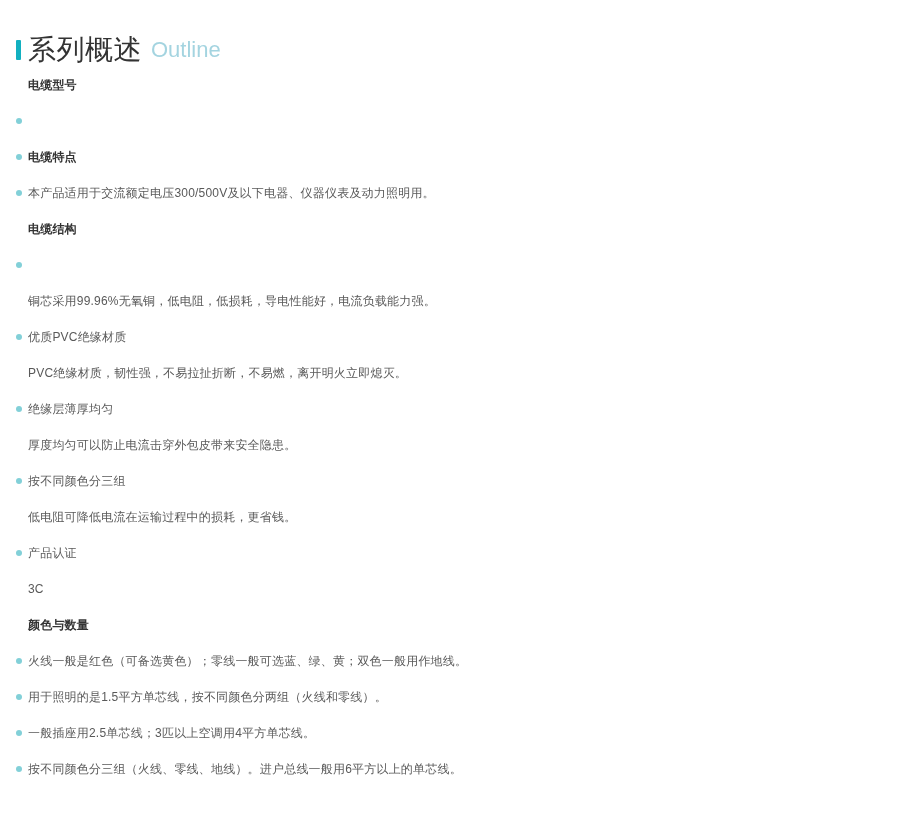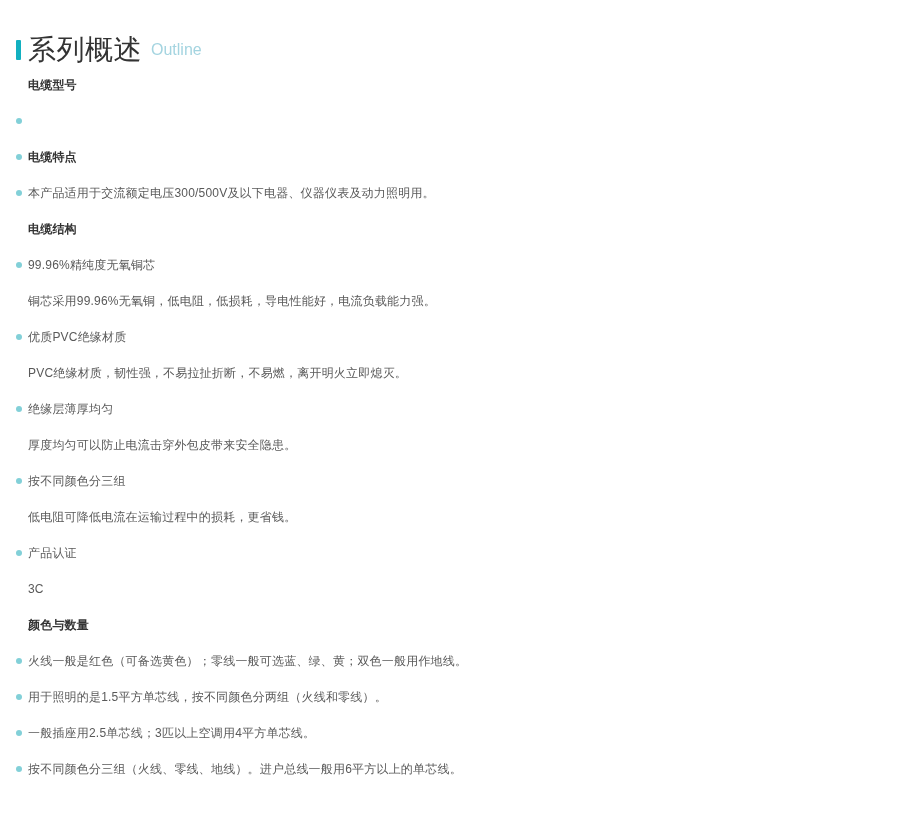--- a/index.html
+++ b/index.html
@@ -25,21 +25,21 @@
   .accent-bar{
     width:5px;height:20px;border-radius:1px;
     background:var(--accent);
     margin-right:7px;flex:0 0 auto;
   }
   .title-cn{
     font-size:28px;color:var(--heading);font-weight:400;
     letter-spacing:0.5px;line-height:22px;
   }
   .title-en{
-    font-size:16px;color:var(--subtitle);font-weight:400;
+    font-size:22px;color:var(--subtitle);font-weight:400;
     margin-left:9px;line-height:22px;
   }
   .outline-list{margin-top:6px;}
   .line{height:36px;display:flex;align-items:center;}
   .dot{
     flex:0 0 auto;width:6px;height:6px;border-radius:50%;
     background:var(--bullet);
     margin:0 6px 0 16px;
   }
   .dot.hidden{visibility:hidden;}
@@ -79,21 +79,20 @@
     <span class="line-text">本产品适用于交流额定电压300/500V及以下电器、仪器仪表及动力照明用。</span>
   </div>
 
   <div class="line">
     <span class="dot hidden"></span>
     <span class="line-text heading">电缆结构</span>
   </div>
 
   <div class="line">
     <span class="dot"></span>
-    <span class="line-text">99.96%精纯度无氧铜芯</span>
   </div>
 
   <div class="line">
     <span class="dot hidden"></span>
     <span class="line-text">铜芯采用99.96%无氧铜，低电阻，低损耗，导电性能好，电流负载能力强。</span>
   </div>
 
   <div class="line">
     <span class="dot"></span>
     <span class="line-text">优质PVC绝缘材质</span>

